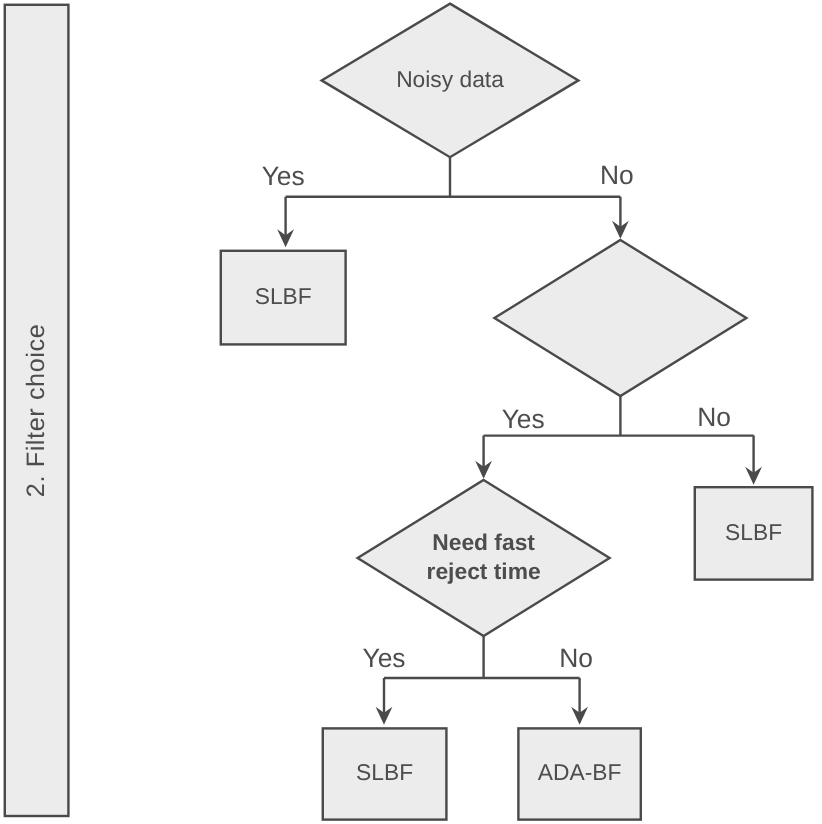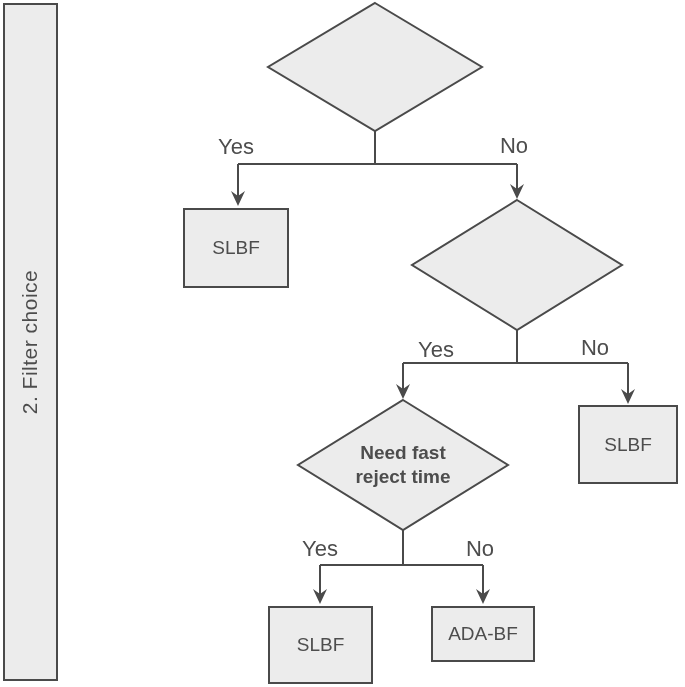--- a/index.html
+++ b/index.html
@@ -29,21 +29,21 @@
     display:flex;align-items:center;justify-content:center;
     font-size:19px;color:#4d4d4d;
   }
   .branch-label{
     position:absolute;transform:translate(-50%,-50%);
     font-size:22px;color:#4d4d4d;
   }
   .box-slbf-noisy {left:183px;top:208px;width:106px;height:80px;}
   .box-slbf-hard  {left:578px;top:405px;width:100px;height:79px;}
   .box-slbf-fast  {left:268px;top:606px;width:105px;height:78px;}
-  .box-adabf      {left:431px;top:606px;width:104px;height:56px;}
+  .box-adabf      {left:431px;top:606px;width:104px;height:78px;}
   .lbl-noisy {left:375px;top:67px;width:140px;}
   .lbl-easy  {left:517px;top:265px;width:140px;}
   .lbl-fast  {left:403px;top:465px;width:112px;font-weight:bold;}
   .yes1{left:236px;top:147px;} .no1{left:514px;top:146px;}
   .yes2{left:436px;top:350px;} .no2{left:595px;top:348px;}
   .yes3{left:320px;top:549px;} .no3{left:480px;top:549px;}
 </style>
 </head>
 <body>
 
@@ -66,20 +66,21 @@
     <polygon class="arrowhead" points="396,384 403,389 410,384 403,399"></polygon>
     <polygon class="arrowhead" points="621,389 628,394 635,389 628,404"></polygon>
     <polygon class="arrowhead" points="313,589 320,594 327,589 320,604"></polygon>
     <polygon class="arrowhead" points="476,589 483,594 490,589 483,604"></polygon>
 
     <polygon class="shape" points="375,3 482,67 375,131 268,67"></polygon>
     <polygon class="shape" points="517,200 622,265 517,330 412,265"></polygon>
     <polygon class="shape" points="403,400 508,465 403,530 298,465"></polygon>
   </svg>
 
+  <div class="node-label lbl-noisy">Noisy data</div>
   <div class="node-label lbl-fast">Need fast reject time</div>
 
   <span class="branch-label yes1">Yes</span>
   <span class="branch-label no1">No</span>
   <span class="branch-label yes2">Yes</span>
   <span class="branch-label no2">No</span>
   <span class="branch-label yes3">Yes</span>
   <span class="branch-label no3">No</span>
 
   <div class="result-box box-slbf-noisy">SLBF</div>

